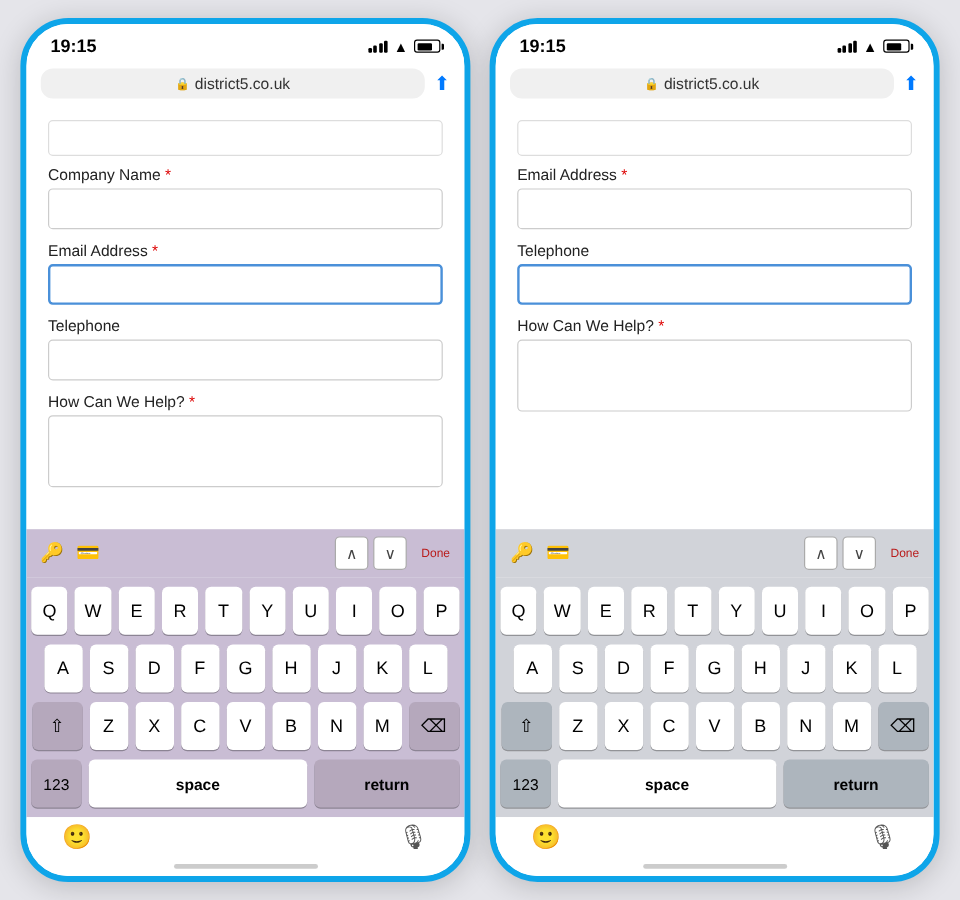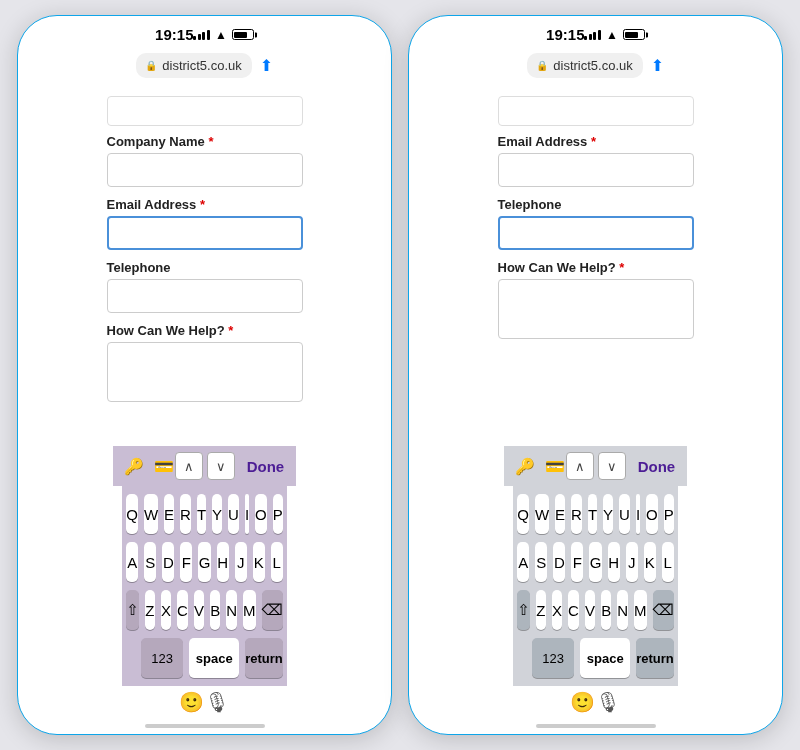--- a/index.html
+++ b/index.html
@@ -16,22 +16,21 @@
 
     .phone {
       width: 375px;
       height: 720px;
       background: #fff;
       border-radius: 40px;
       overflow: hidden;
       display: flex;
       flex-direction: column;
       box-shadow: 0 4px 24px rgba(0,0,0,0.18);
-      border: 1px solid #0ea5e9;
-      align-items: center;
+      border: 5px solid #0ea5e9;
     }
 
     
     .status-bar {
       display: flex;
       justify-content: space-between;
       align-items: center;
       padding: 10px 20px 6px 20px;
       background: #fff;
       flex-shrink: 0;
@@ -131,21 +130,21 @@
       padding: 12px 18px;
       overflow: hidden;
     }
     .field-group {
       margin-bottom: 10px;
     }
     .field-label {
       font-size: 13px;
       color: #222;
       margin-bottom: 4px;
-      font-weight: 700;
+      font-weight: 400;
     }
     .field-required {
       color: #d00;
     }
     .field-input {
       width: 100%;
       height: 34px;
       border: 1px solid #ccc;
       border-radius: 4px;
       padding: 0 8px;
@@ -205,23 +204,23 @@
       border-radius: 4px;
       width: 28px;
       height: 28px;
       display: flex;
       align-items: center;
       justify-content: center;
       font-size: 13px;
       color: #444;
     }
     .done-btn {
-      font-size: 15px;
-      color: #4c1d95;
-      font-weight: 700;
+      font-size: 10px;
+      color: #b91c1c;
+      font-weight: 400;
       margin-left: 8px;
     }
 
     
     .keyboard {
       background: #d1d3d9;
       flex-shrink: 0;
     }
     .keyboard-row {
       display: flex;
@@ -250,21 +249,21 @@
     .key.dark {
       background: #adb5bd;
       color: #000;
     }
     .key.wide {
       max-width: none;
       font-size: 13px;
     }
     .key.shift { max-width: 42px; }
     .key.backspace { max-width: 42px; }
-    .key.num { max-width: 42px; min-width: 42px; margin-left: 15px; }
+    .key.num { max-width: 42px; min-width: 42px; }
     .key.space-key { flex: 3; max-width: none; font-weight: bold; }
     .key.return-key { flex: 2; max-width: none; font-weight: bold; }
 
     
     .phone-left .key.dark.num,
     .phone-left .key.return-key,
     .phone-left .key.shift,
     .phone-left .key.backspace {
       background: #b5a8bc;
     }

